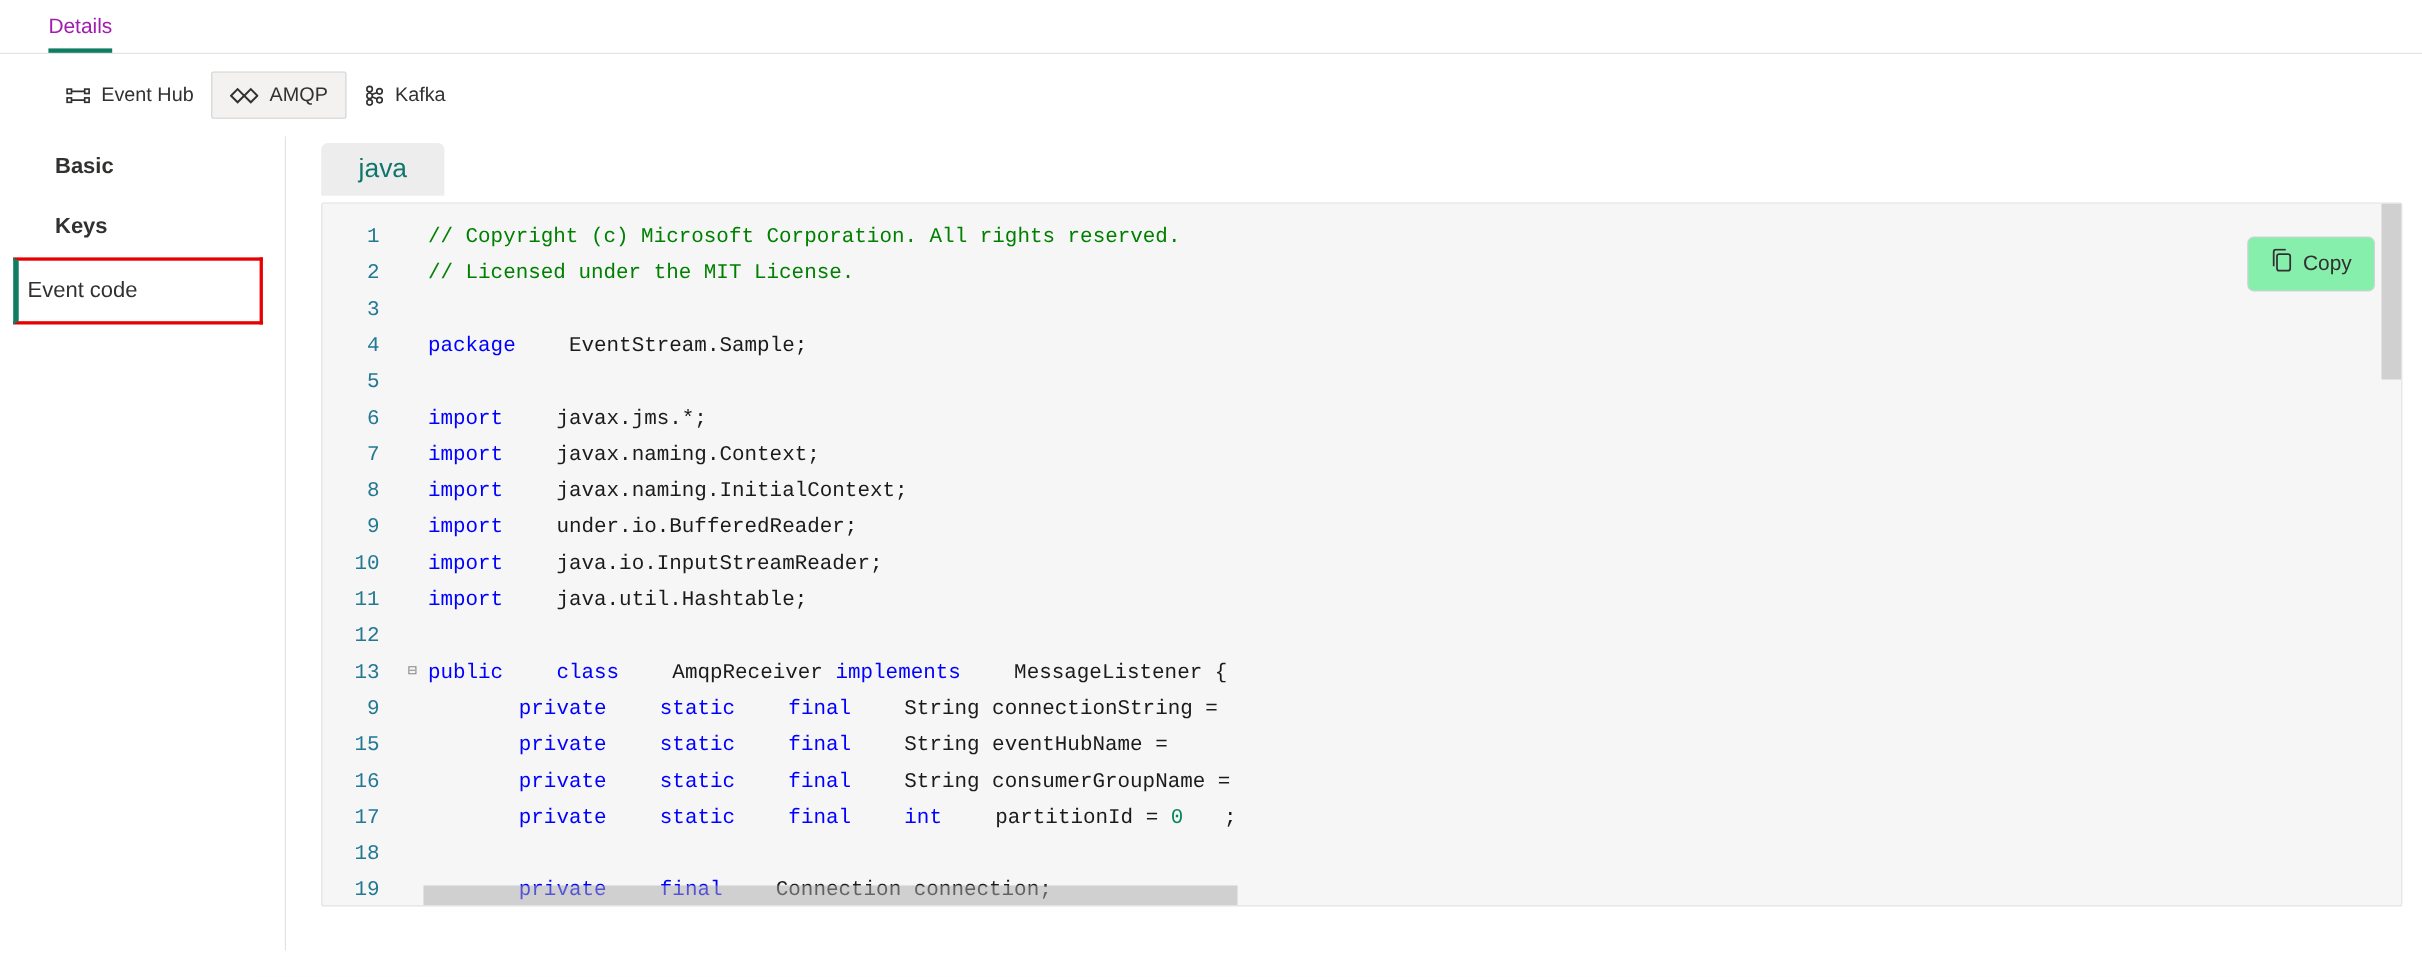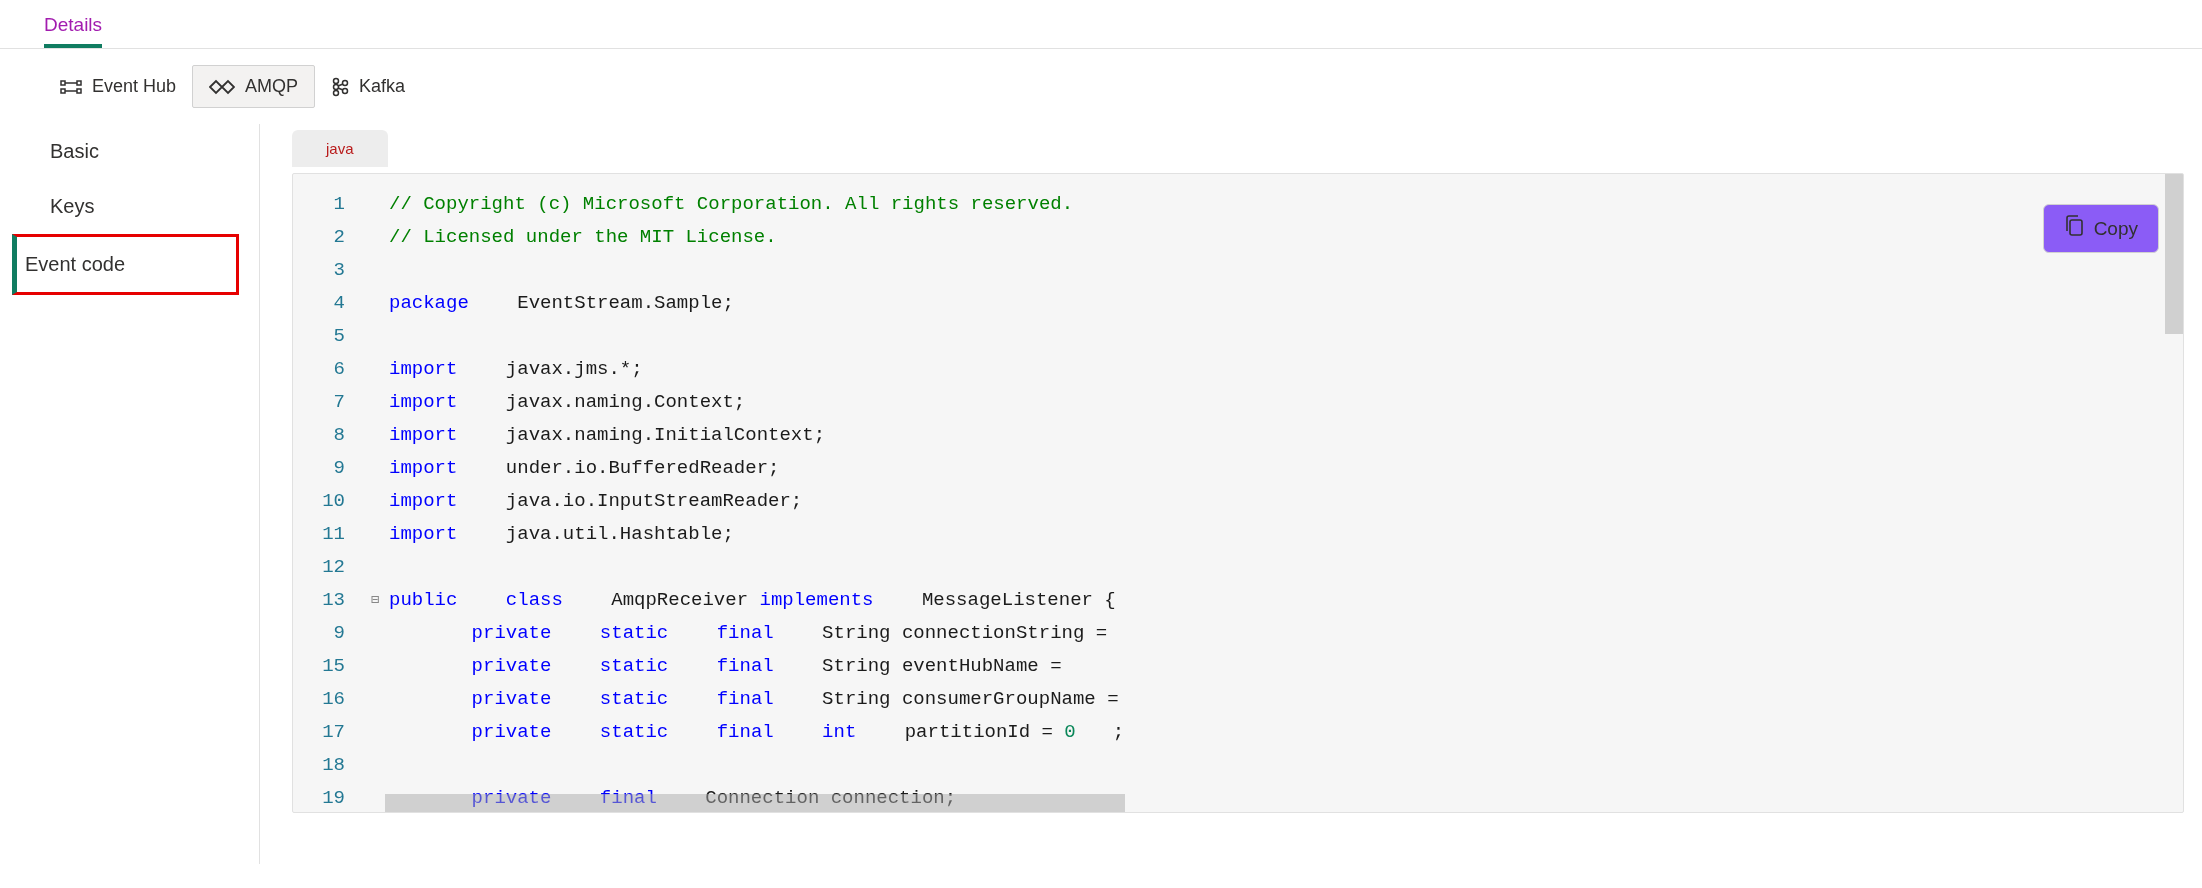--- a/index.html
+++ b/index.html
@@ -57,20 +57,21 @@
     width: 260px;
     padding: 0 20px 0 40px;
     border-right: 1px solid #e1e1e1;
     min-height: 740px;
   }
   .sidebar-item {
     font-size: 20px;
     padding: 16px 10px;
     cursor: pointer;
     color: #323130;
+    font-weight: bold;
   }
   .sidebar-item.selected {
     border-left: 5px solid #107c61;
     padding-left: 8px;
     font-weight: 400;
   }
   .highlight-sample {
     border: 3px solid #e60000;
     margin-left: -28px;
     padding-left: 24px;
@@ -78,37 +79,37 @@
   .main {
     flex: 1;
     padding: 6px 18px 0 32px;
     position: relative;
   }
   .lang-tab {
     display: inline-block;
     background: #ededed;
     border-radius: 6px 6px 0 0;
     padding: 10px 34px;
-    font-size: 15px;
-    color: #b91c1c;
+    font-size: 24px;
+    color: #0f766e;
     margin-bottom: 6px;
   }
   .code-block {
     position: relative;
     background: #f6f6f6;
     border: 1px solid #e1e1e1;
     border-radius: 2px;
     height: 640px;
     overflow: hidden;
   }
   .copy-btn {
     position: absolute;
     top: 30px;
     right: 24px;
-    background: #8b5cf6;
+    background: #86efac;
     border: 1px solid #d1d1d1;
     border-radius: 6px;
     padding: 10px 20px;
     display: flex;
     align-items: center;
     gap: 10px;
     font-size: 19px;
     cursor: pointer;
     color: #323130;
     z-index: 5;

